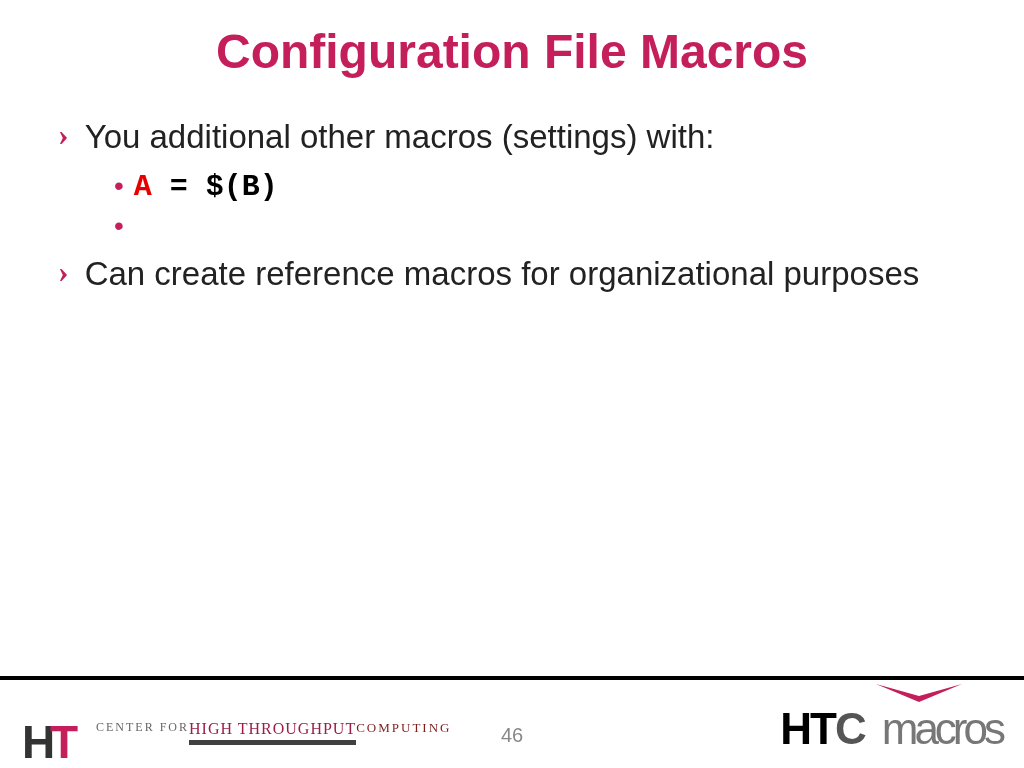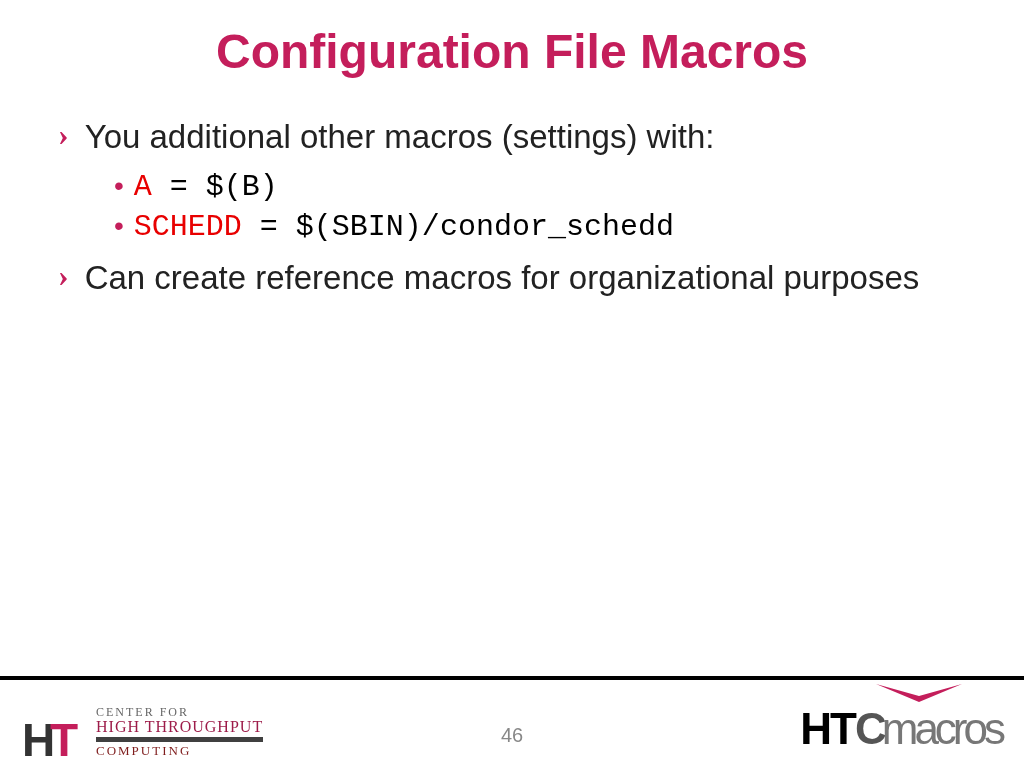--- a/index.html
+++ b/index.html
@@ -5,34 +5,34 @@
   * { margin: 0; padding: 0; box-sizing: border-box; }
   html, body { width: 1024px; height: 768px; background: #fff; font-family: Arial, Helvetica, sans-serif; overflow: hidden; }
   .slide { position: relative; width: 1024px; height: 768px; }
   .title { text-align: center; color: #c41e5b; font-weight: bold; font-size: 48px; padding-top: 24px; }
   .content { padding: 36px 58px 0 58px; }
   .l1 { display: flex; align-items: flex-start; margin-bottom: 10px; }
   .l1 .chev { color: #c41e5b; font-weight: bold; font-size: 32px; margin-right: 16px; line-height: 1.2; font-family: Georgia, serif; }
   .l1 .txt { color: #222; font-size: 33px; line-height: 1.35; }
   .l2 { display: flex; align-items: flex-start; margin: 6px 0 6px 56px; }
   .l2 .dot { color: #c41e5b; font-size: 28px; line-height: 1; margin-right: 10px; margin-top: 2px; }
-  .l2 .code { font-family: "Courier New", Courier, monospace; font-weight: normal; font-size: 30px; color: #000; }
+  .l2 .code { font-family: "Courier New", Courier, monospace; font-weight: bold; font-size: 30px; color: #000; }
   .kw { color: #e80000; }
   .footer { position: absolute; left: 0; bottom: 0; width: 100%; height: 92px; }
   .hr { position: absolute; top: 0; left: 0; width: 100%; height: 4px; background: #000; }
   .pagenum { position: absolute; left: 0; width: 100%; text-align: center; top: 36px; color: #888; font-size: 20px; margin-top: 12px; }
   .logo-left { position: absolute; left: 22px; bottom: 10px; display: flex; align-items: center; }
   .ht-mark { position: relative; width: 64px; height: 48px; margin-right: 10px; }
   .ht-mark .h { position: absolute; left: 0; top: 5px; font-family: Arial, sans-serif; font-weight: 900; font-size: 46px; color: #333; letter-spacing: -2px; }
   .ht-mark .t { position: absolute; left: 28px; top: 5px; font-family: Arial, sans-serif; font-weight: 900; font-size: 46px; color: #c41e5b; letter-spacing: -2px; }
-  .chtc-text { display: flex; flex-direction: column; font-family: "Times New Roman", Georgia, serif; line-height: 1.05; }
+  .chtc-text { display: flex; flex-direction: row; font-family: "Times New Roman", Georgia, serif; line-height: 1.05; }
   .chtc-text .l-a { color: #666; font-size: 12px; letter-spacing: 2px; }
   .chtc-text .l-b { color: #9d1c49; font-size: 16px; letter-spacing: 1px; border-bottom: 5px solid #404040; padding-bottom: 2px; margin-bottom: 2px; }
   .chtc-text .l-c { color: #7f1d1d; font-size: 13px; letter-spacing: 2px; }
-  .logo-right { position: absolute; right: 22px; bottom: 14px; display: flex; align-items: center; }
+  .logo-right { position: absolute; right: 22px; bottom: 14px; display: flex; align-items: center; gap: 20px; }
   .htc { font-family: Arial, sans-serif; font-weight: 900; font-size: 44px; letter-spacing: -2px; }
   .htc .bk { color: #000; }
   .htc .gr { color: #555; letter-spacing: -3px; }
   .ondor { font-family: Arial, sans-serif; font-weight: 400; font-size: 44px; color: #777; letter-spacing: -4px; margin-left: -2px; }
   .wing { position: absolute; right: 38px; bottom: 46px; }
 </style>
 </head>
 <body>
 
 <div class="slide">
@@ -44,21 +44,20 @@
       <div class="txt">You additional other macros (settings) with:</div>
     </div>
 
     <div class="l2">
       <div class="dot">•</div>
       <div class="code"><span class="kw">A</span><span> = $(B)</span></div>
     </div>
 
     <div class="l2">
       <div class="dot">•</div>
-      <div class="code"><span class="kw">SCHEDD</span><span> = $(SBIN)/condor_schedd</span></div>
     </div>
 
     <div class="l1" style="margin-top:12px;">
       <div class="chev">›</div>
       <div class="txt">Can create reference macros for organizational purposes</div>
     </div>
   </div>
 
   <div class="footer">
     <div class="hr"></div>

